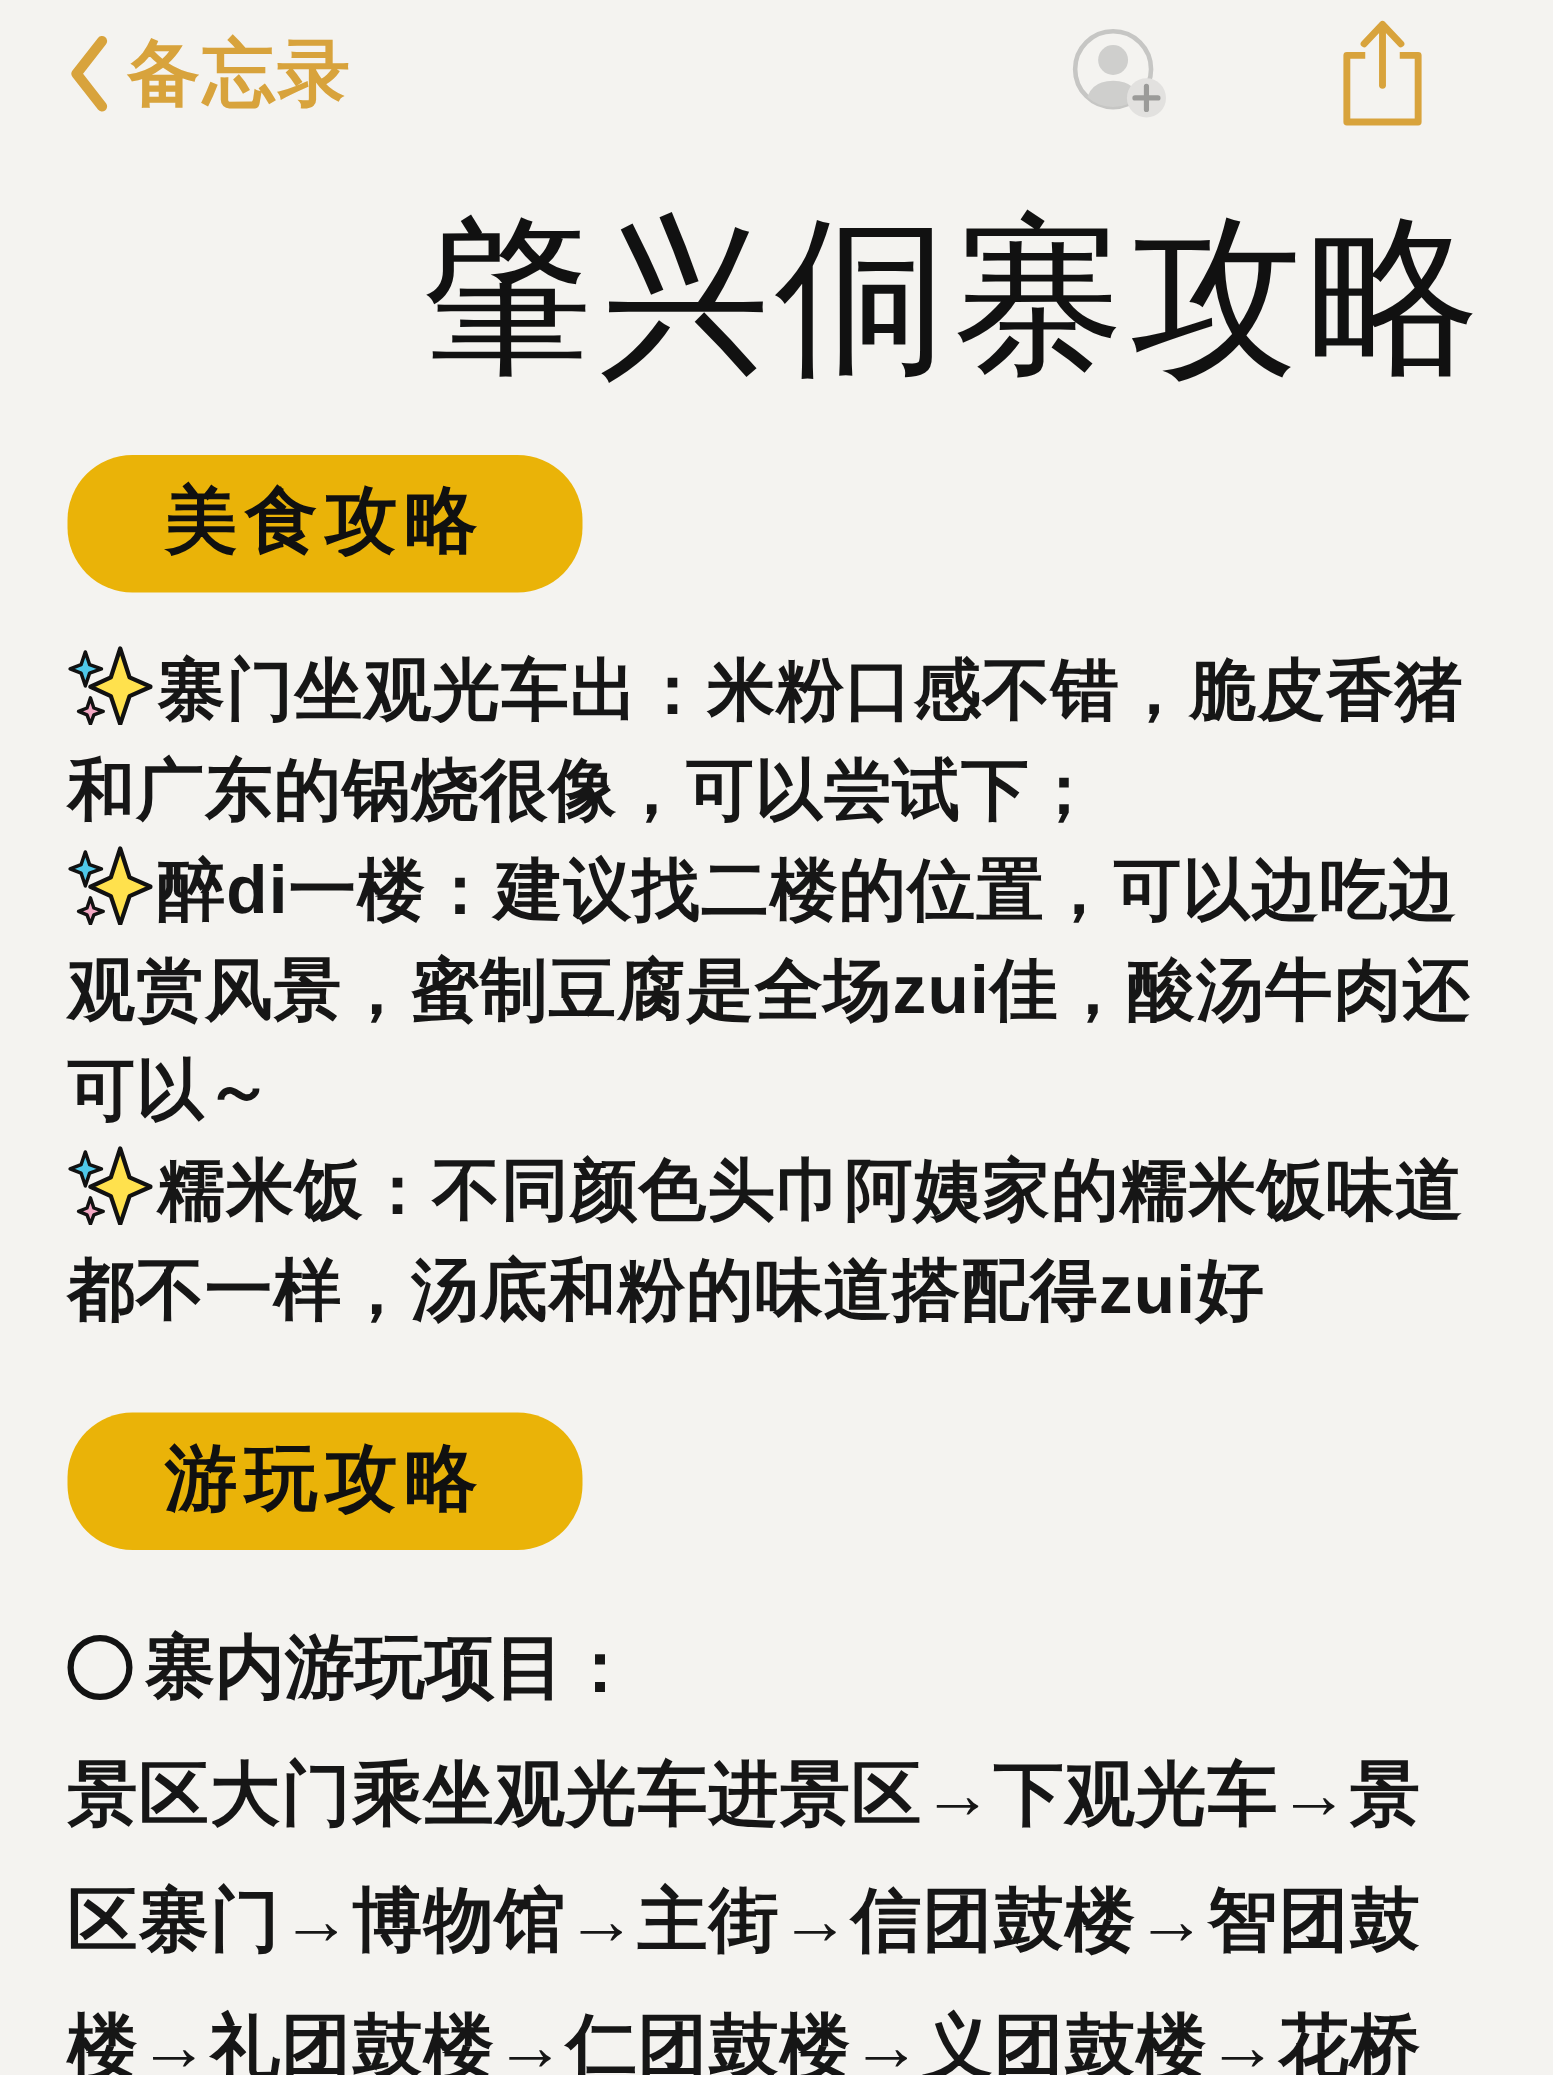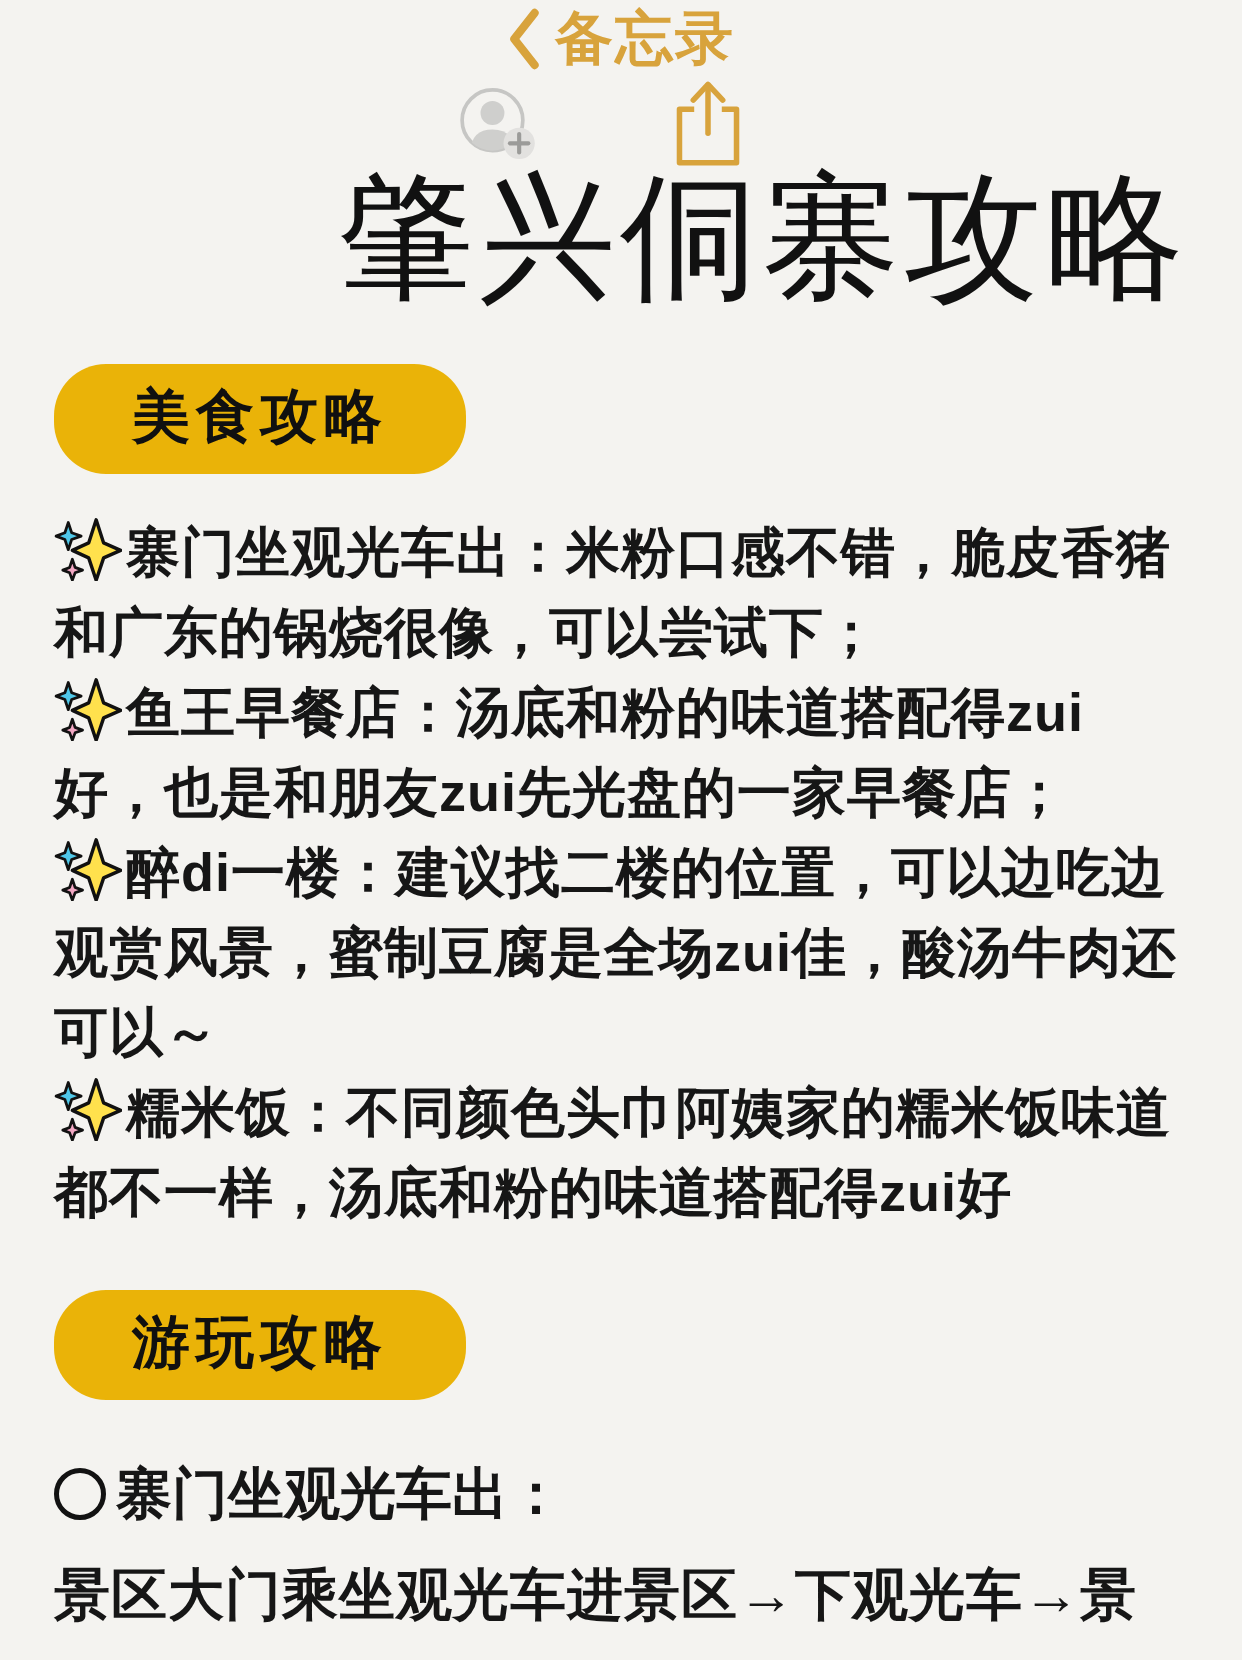--- a/index.html
+++ b/index.html
@@ -8,21 +8,21 @@
     background: #f4f3f0;
     font-family: "Liberation Sans", "DejaVu Sans", sans-serif;
     color: #141414;
     overflow: hidden;
   }
   .page { width: 1242px; height: 1660px; padding: 0 54px; }
 
   
   .navbar {
     height: 118px;
-    display: flex; align-items: center; flex-direction: column;
+    display: flex; align-items: center;
   }
   .back-btn {
     display: flex; align-items: center; gap: 14px;
     color: #d8a33c; cursor: pointer;
   }
   .back-btn .chev { width: 34px; height: 62px; }
   .back-label { font-size: 58px; font-weight: 700; letter-spacing: 2px; }
   .nav-spacer { flex: 1; }
   .nav-icons { display: flex; align-items: center; gap: 118px; padding-right: 36px; }
   .icon-btn { width: 92px; height: 92px; display: flex; align-items: center; justify-content: center; cursor: pointer; }
@@ -140,27 +140,20 @@
   <div class="food-list">
 
     <p class="food-item">
       <svg class="sparkles" viewBox="0 0 100 100">
         <polygon points="62,10 73,44 98,55 73,66 62,99 51,66 27,55 51,44" fill="#ffe14d" stroke="#111" stroke-width="5" stroke-linejoin="round"></polygon>
         <polygon points="21,14 26,29 40,34 26,39 21,54 16,39 3,34 16,29" fill="#4fc8e9" stroke="#111" stroke-width="4" stroke-linejoin="round"></polygon>
         <polygon points="27,68 31,80 42,84 31,88 27,99 23,88 13,84 23,80" fill="#f2a7c3" stroke="#111" stroke-width="4" stroke-linejoin="round"></polygon>
       </svg><span>寨门坐观光车出：米粉口感不错，脆皮香猪和广东的锅烧很像，可以尝试下；</span>
     </p>
 
-    <p class="food-item">
-      <svg class="sparkles" viewBox="0 0 100 100">
-        <polygon points="62,10 73,44 98,55 73,66 62,99 51,66 27,55 51,44" fill="#ffe14d" stroke="#111" stroke-width="5" stroke-linejoin="round"></polygon>
-        <polygon points="21,14 26,29 40,34 26,39 21,54 16,39 3,34 16,29" fill="#4fc8e9" stroke="#111" stroke-width="4" stroke-linejoin="round"></polygon>
-        <polygon points="27,68 31,80 42,84 31,88 27,99 23,88 13,84 23,80" fill="#f2a7c3" stroke="#111" stroke-width="4" stroke-linejoin="round"></polygon>
-      </svg><span>鱼王早餐店：汤底和粉的味道搭配得zui好，也是和朋友zui先光盘的一家早餐店；</span>
-    </p>
 
     <p class="food-item">
       <svg class="sparkles" viewBox="0 0 100 100">
         <polygon points="62,10 73,44 98,55 73,66 62,99 51,66 27,55 51,44" fill="#ffe14d" stroke="#111" stroke-width="5" stroke-linejoin="round"></polygon>
         <polygon points="21,14 26,29 40,34 26,39 21,54 16,39 3,34 16,29" fill="#4fc8e9" stroke="#111" stroke-width="4" stroke-linejoin="round"></polygon>
         <polygon points="27,68 31,80 42,84 31,88 27,99 23,88 13,84 23,80" fill="#f2a7c3" stroke="#111" stroke-width="4" stroke-linejoin="round"></polygon>
       </svg><span>醉di一楼：建议找二楼的位置，可以边吃边观赏风景，蜜制豆腐是全场zui佳，酸汤牛肉还可以～</span>
     </p>
 
     <p class="food-item">
@@ -172,18 +165,18 @@
     </p>
   </div>
 
   <div>
     <span class="badge badge-2">游玩攻略</span>
   </div>
 
   <div class="play-section">
     <div class="play-heading">
       <span class="circle-bullet"></span>
-      <span>寨门坐观光车出：</span>
+      <span>寨内游玩项目：</span>
     </div>
     <p class="route-text">景区大门乘坐观光车进景区→下观光车→景区寨门→博物馆→主街→信团鼓楼→智团鼓楼→礼团鼓楼→仁团鼓楼→义团鼓楼→花桥→寨门坐观光车出</p>
   </div>
 
 </div>
 
 </body></html>

